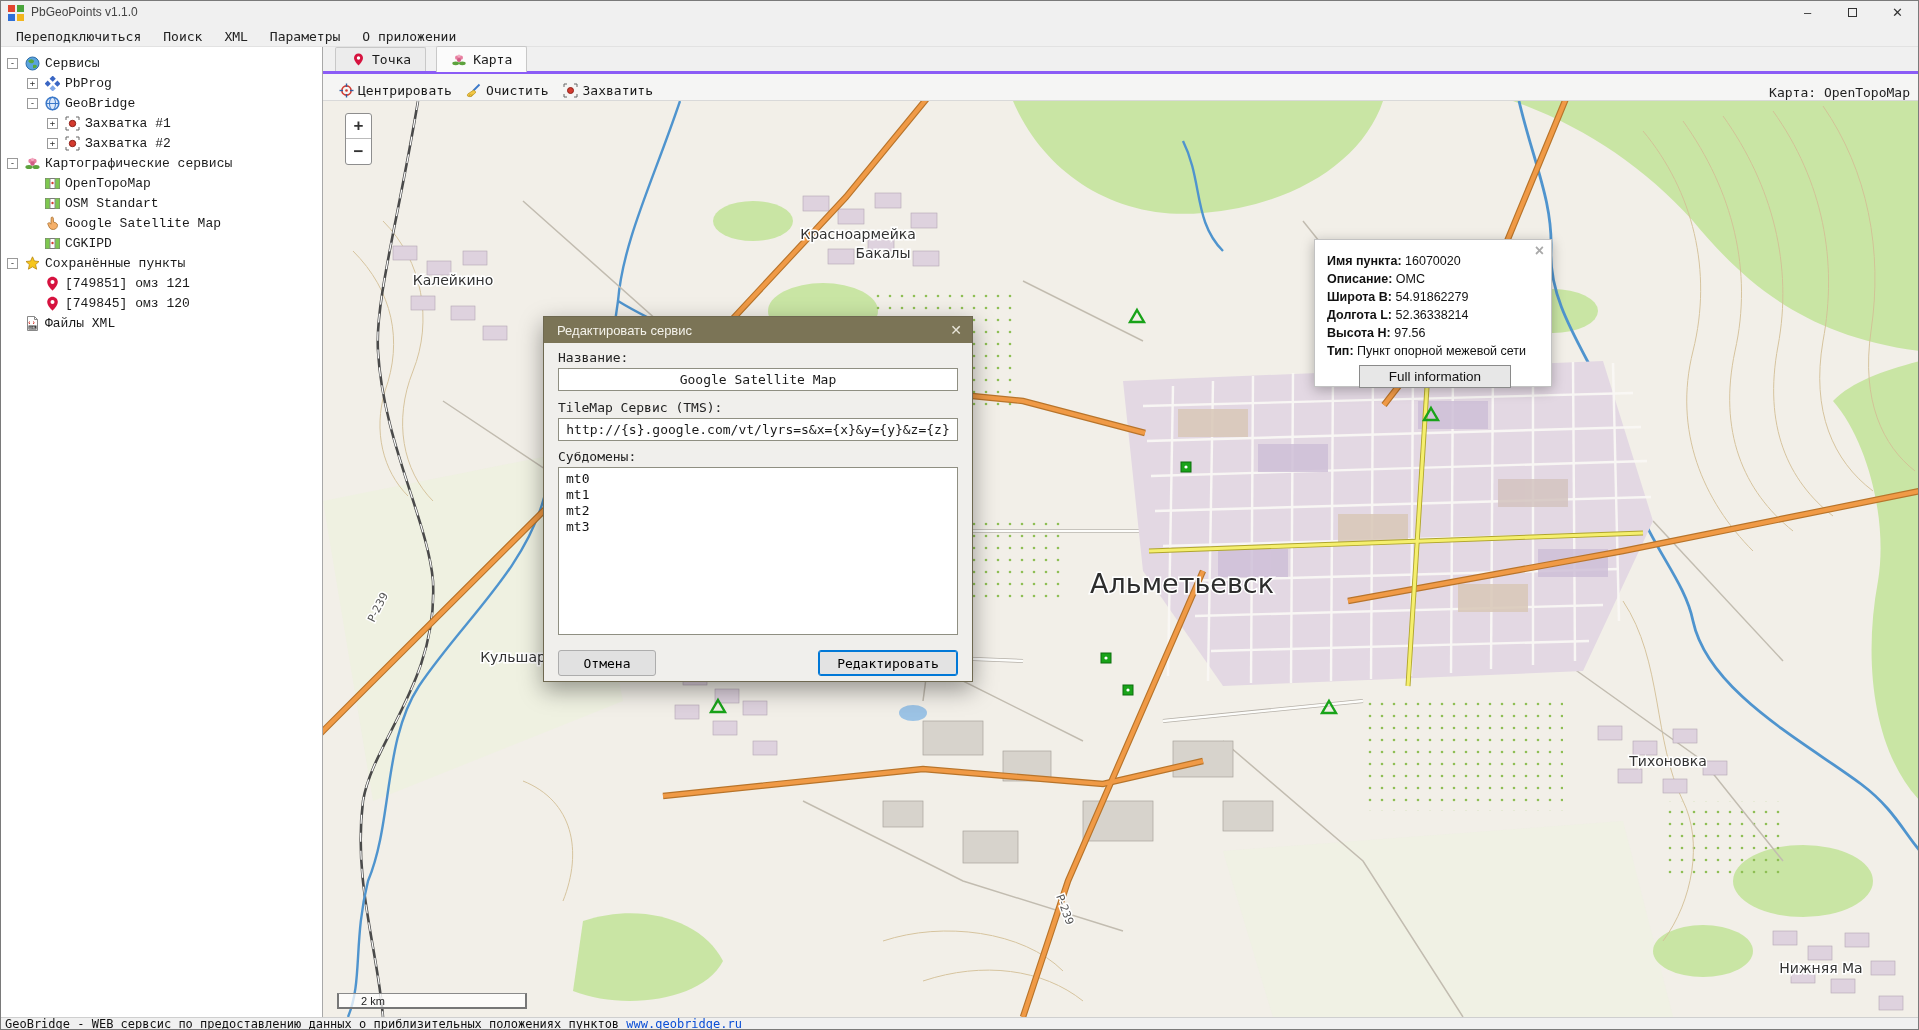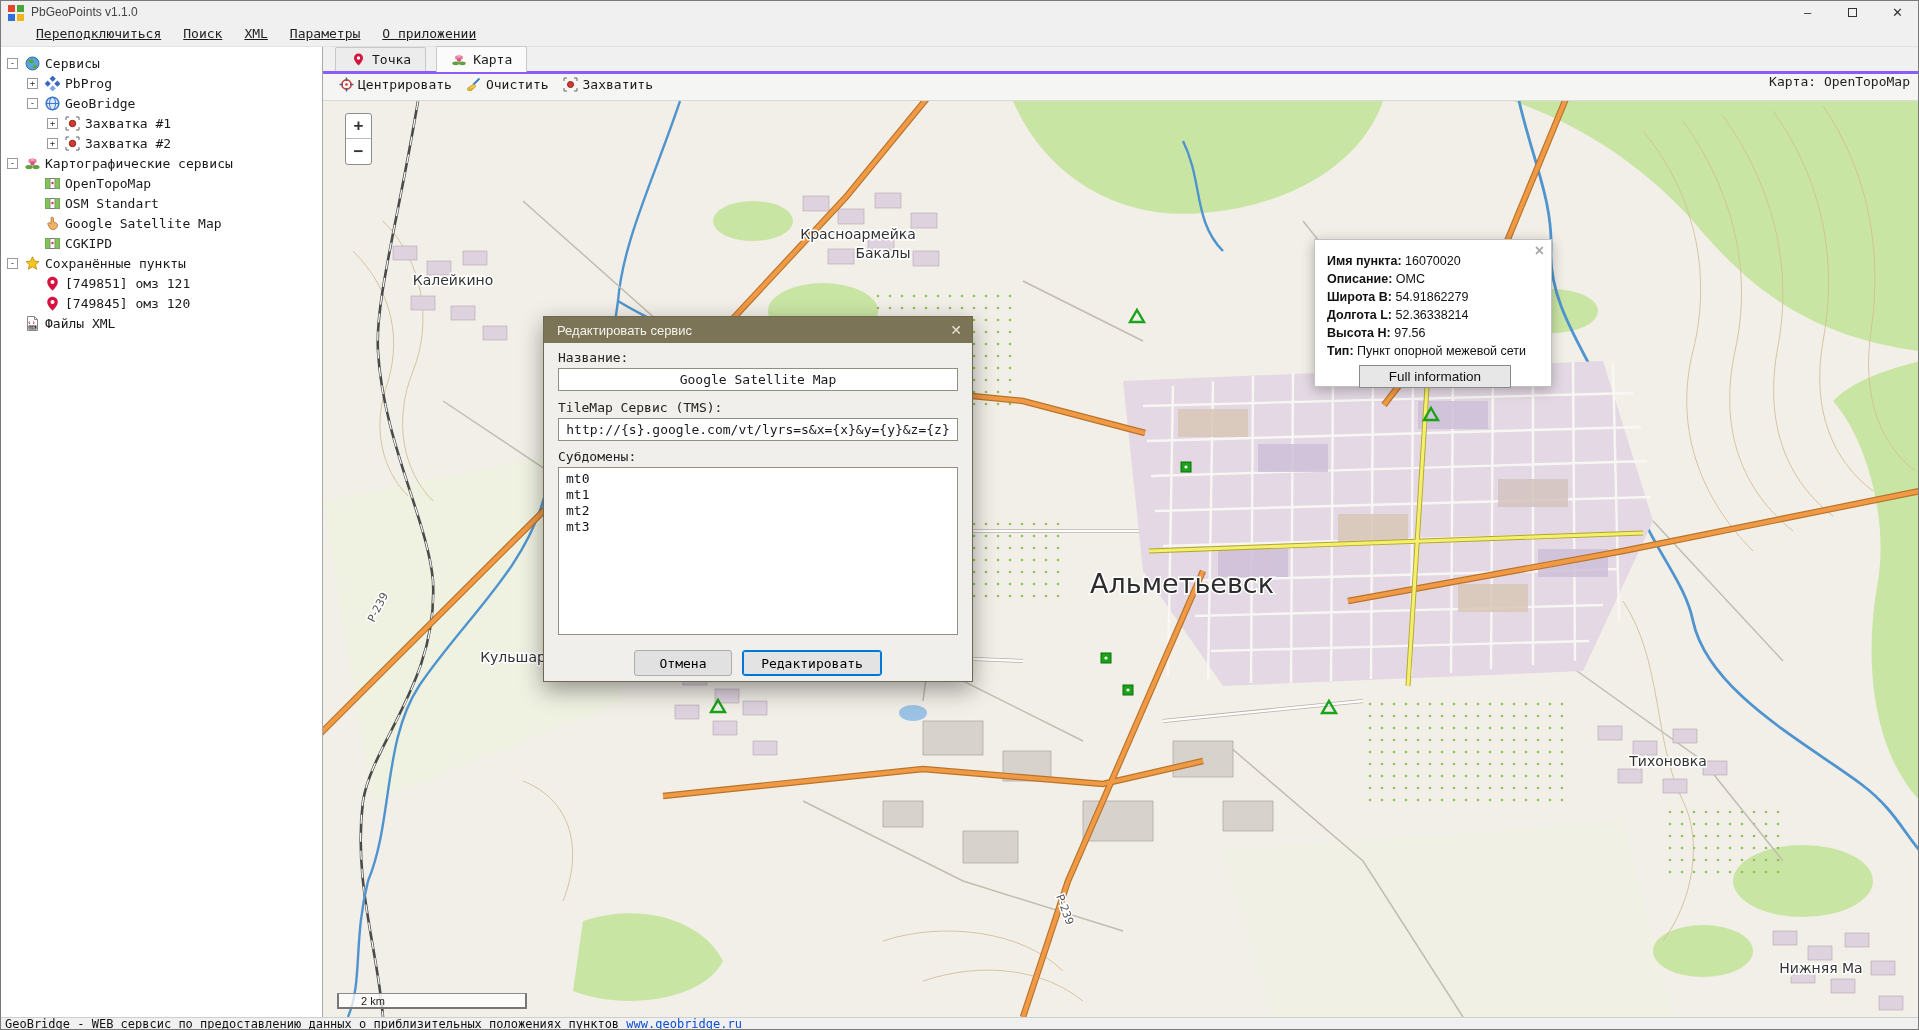--- a/index.html
+++ b/index.html
@@ -12,44 +12,44 @@
   #app-icon { position:absolute; left:7px; top:4px; width:16px; height:16px; }
   #app-icon svg { display:block; }
   #window-title { position:absolute; left:30px; top:0; height:23px; line-height:23px;
                   font-family:"Liberation Sans", sans-serif; font-size:12px; color:#444; }
   #win-controls { position:absolute; right:0; top:0; height:23px; display:flex; }
   .win-btn { width:45px; height:23px; display:flex; align-items:center; justify-content:center;
              font-family:"Liberation Sans", sans-serif; font-size:13px; color:#333; }
   .max-box { width:9px; height:9px; border:1px solid #333; display:inline-block; }
 
   #menubar { position:absolute; left:0; top:23px; width:1919px; height:23px; background:#f0f0f0;
-             border-bottom:1px solid #e2e2e2; display:flex; align-items:flex-start; padding-left:24px;text-decoration:underline; }
+             border-bottom:1px solid #e2e2e2; display:flex; align-items:flex-end; padding-left:4px; }
   .menu-item { padding:2px 11px; font-size:13px; color:#222; cursor:default; }
 
   
   #sidebar { position:absolute; left:0; top:46px; width:322px; height:970px; background:#fff;
              border-right:1px solid #a8a8a8; padding-top:6px; overflow:hidden; }
   .tree-row { height:20px; display:flex; align-items:center; font-size:13px; white-space:nowrap; }
-  .tree-row .lbl { margin-left:5px; }
+  .tree-row .lbl { margin-left:5px;font-family:Liberation Mono, monospace; }
   .d0 { margin-left:6px; } .d1 { margin-left:26px; } .d2 { margin-left:46px; }
   .toggle { width:11px; height:11px; border:1px solid #9a9a9a; background:#fff; font-size:9px;
             line-height:9px; text-align:center; color:#333; margin-right:6px; flex:none; }
   .toggle-spacer { width:11px; margin-right:6px; flex:none; }
   .ticon { width:16px; height:16px; flex:none; display:flex; align-items:center; justify-content:center; }
 
   
   #tabstrip { position:absolute; left:322px; top:46px; width:1597px; height:27px; background:#f0f0f0;
               border-bottom:3px solid #8b5cf6; display:flex; align-items:flex-end; padding-left:12px; }
   .tab { display:flex; align-items:center; gap:6px; height:24px; padding:0 14px;
          border:1px solid #c8c8c8; border-bottom:none; border-radius:2px 2px 0 0;
          background:#ececec; font-size:13px; margin-right:10px; position:relative; }
   .tab.active { background:#fbfbfb; height:26px; bottom:-1px; z-index:2;text-align:center; }
 
   #maptoolbar { position:absolute; left:322px; top:73px; width:1597px; height:27px; background:#f5f5f4;
-                border-bottom:1px solid #d9d9d9; display:flex; align-items:flex-start; padding:0 10px 0 8px; }
+                border-bottom:1px solid #d9d9d9; display:flex; align-items:flex-end; padding:0 10px 0 8px; }
   .tool-btn { display:flex; align-items:center; gap:4px; padding:2px 7px; font-size:13px; border-radius:2px; }
   #map-source { margin-left:auto; font-size:13px; color:#222; }
 
   
   #map { position:absolute; left:322px; top:100px; width:1597px; height:916px; overflow:hidden; background:#f2efe8; }
   #map svg.base { position:absolute; left:0; top:0; }
   #zoomctl { position:absolute; left:22px; top:12px; width:27px; background:#fff;
              border:1px solid #8e8e8e; border-radius:3px; z-index:5; }
   .zoom-btn { width:25px; height:25px; display:flex; align-items:center; justify-content:center;
               font:bold 17px "Liberation Sans", sans-serif; color:#333; }
@@ -64,21 +64,21 @@
             background:#f0efec; border:1px solid #6e6850; box-shadow:0 8px 22px rgba(0,0,0,.38); }
   #dialog-title { height:26px; background:#7b7456; color:#f4f2ea; display:flex; align-items:center;
                   padding:0 10px 0 13px; font-family:"Liberation Sans", sans-serif; font-size:13px; }
   #dialog-close { margin-left:auto; font-size:14px; color:#e9e6da; }
   #dialog-body { padding:6px 14px 0 14px; }
   .dlg-label { font-size:13px; color:#222; margin:1px 0 3px; }
   .dlg-field { height:23px; background:#fff; border:1px solid #8f8f82; font-size:13px;
                display:flex; align-items:center; justify-content:center; }
   #dlg-subdomains { width:100%; height:168px; background:#fff; border:1px solid #8f8f82; resize:none;
                     font:13px/16px "DejaVu Sans Mono", monospace; color:#111; padding:3px 7px; outline:none; }
-  #dlg-buttons { display:flex; justify-content:center; gap:10px; margin-top:11px; }
+  #dlg-buttons { display:flex; justify-content:space-between; gap:10px; margin-top:11px; }
   .dlg-btn { height:26px; font-size:13px; font-family:"DejaVu Sans Mono", monospace;
              display:flex; align-items:center; justify-content:center; border-radius:3px; }
   #btn-cancel { width:98px; background:#e1e1e1; border:1px solid #adadad; }
   #btn-edit { width:140px; background:#e3e3e3; border:1px solid #0078d7; box-shadow:inset 0 0 0 1px #0078d7; }
 
   
   #popup { position:absolute; left:1313px; top:238px; width:238px; height:148px; z-index:40;
            background:#fff; border:1px solid #c2c2c2; box-shadow:0 3px 12px rgba(0,0,0,.28);
            font-family:"Liberation Sans", sans-serif; }
   #popup-close { position:absolute; top:2px; right:7px; font-size:16px; color:#a9a9a9; font-weight:bold; }

